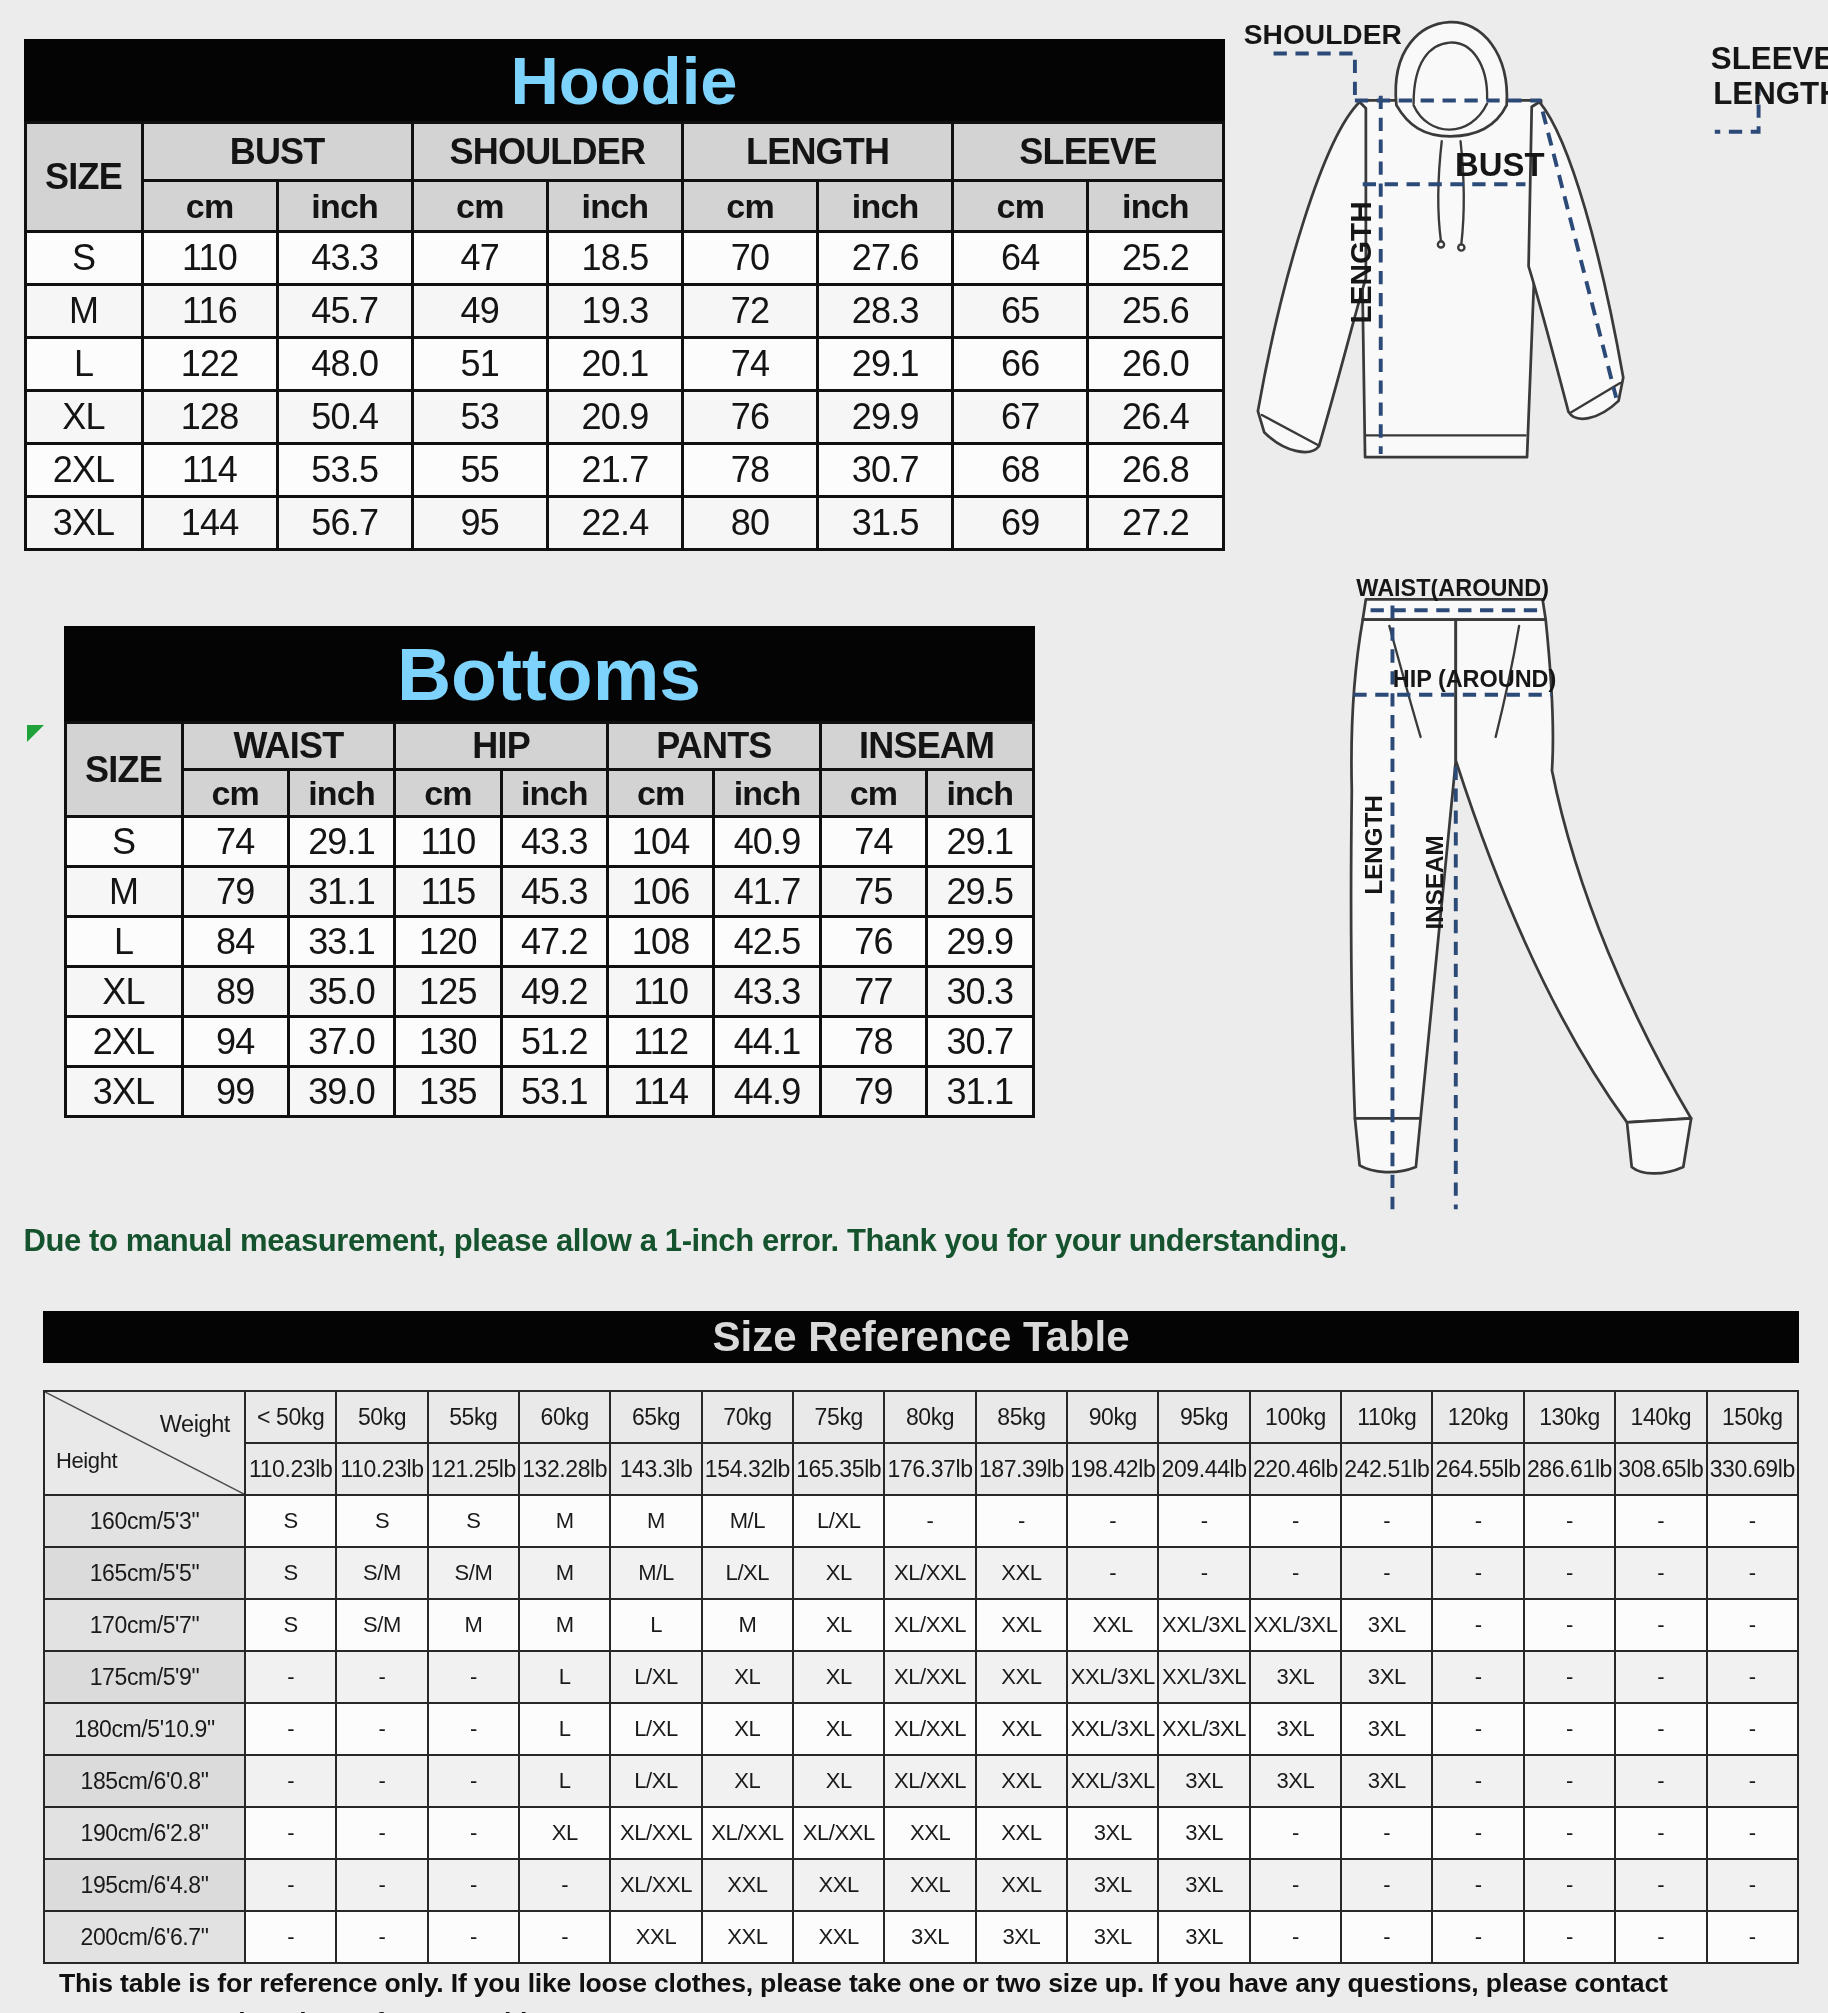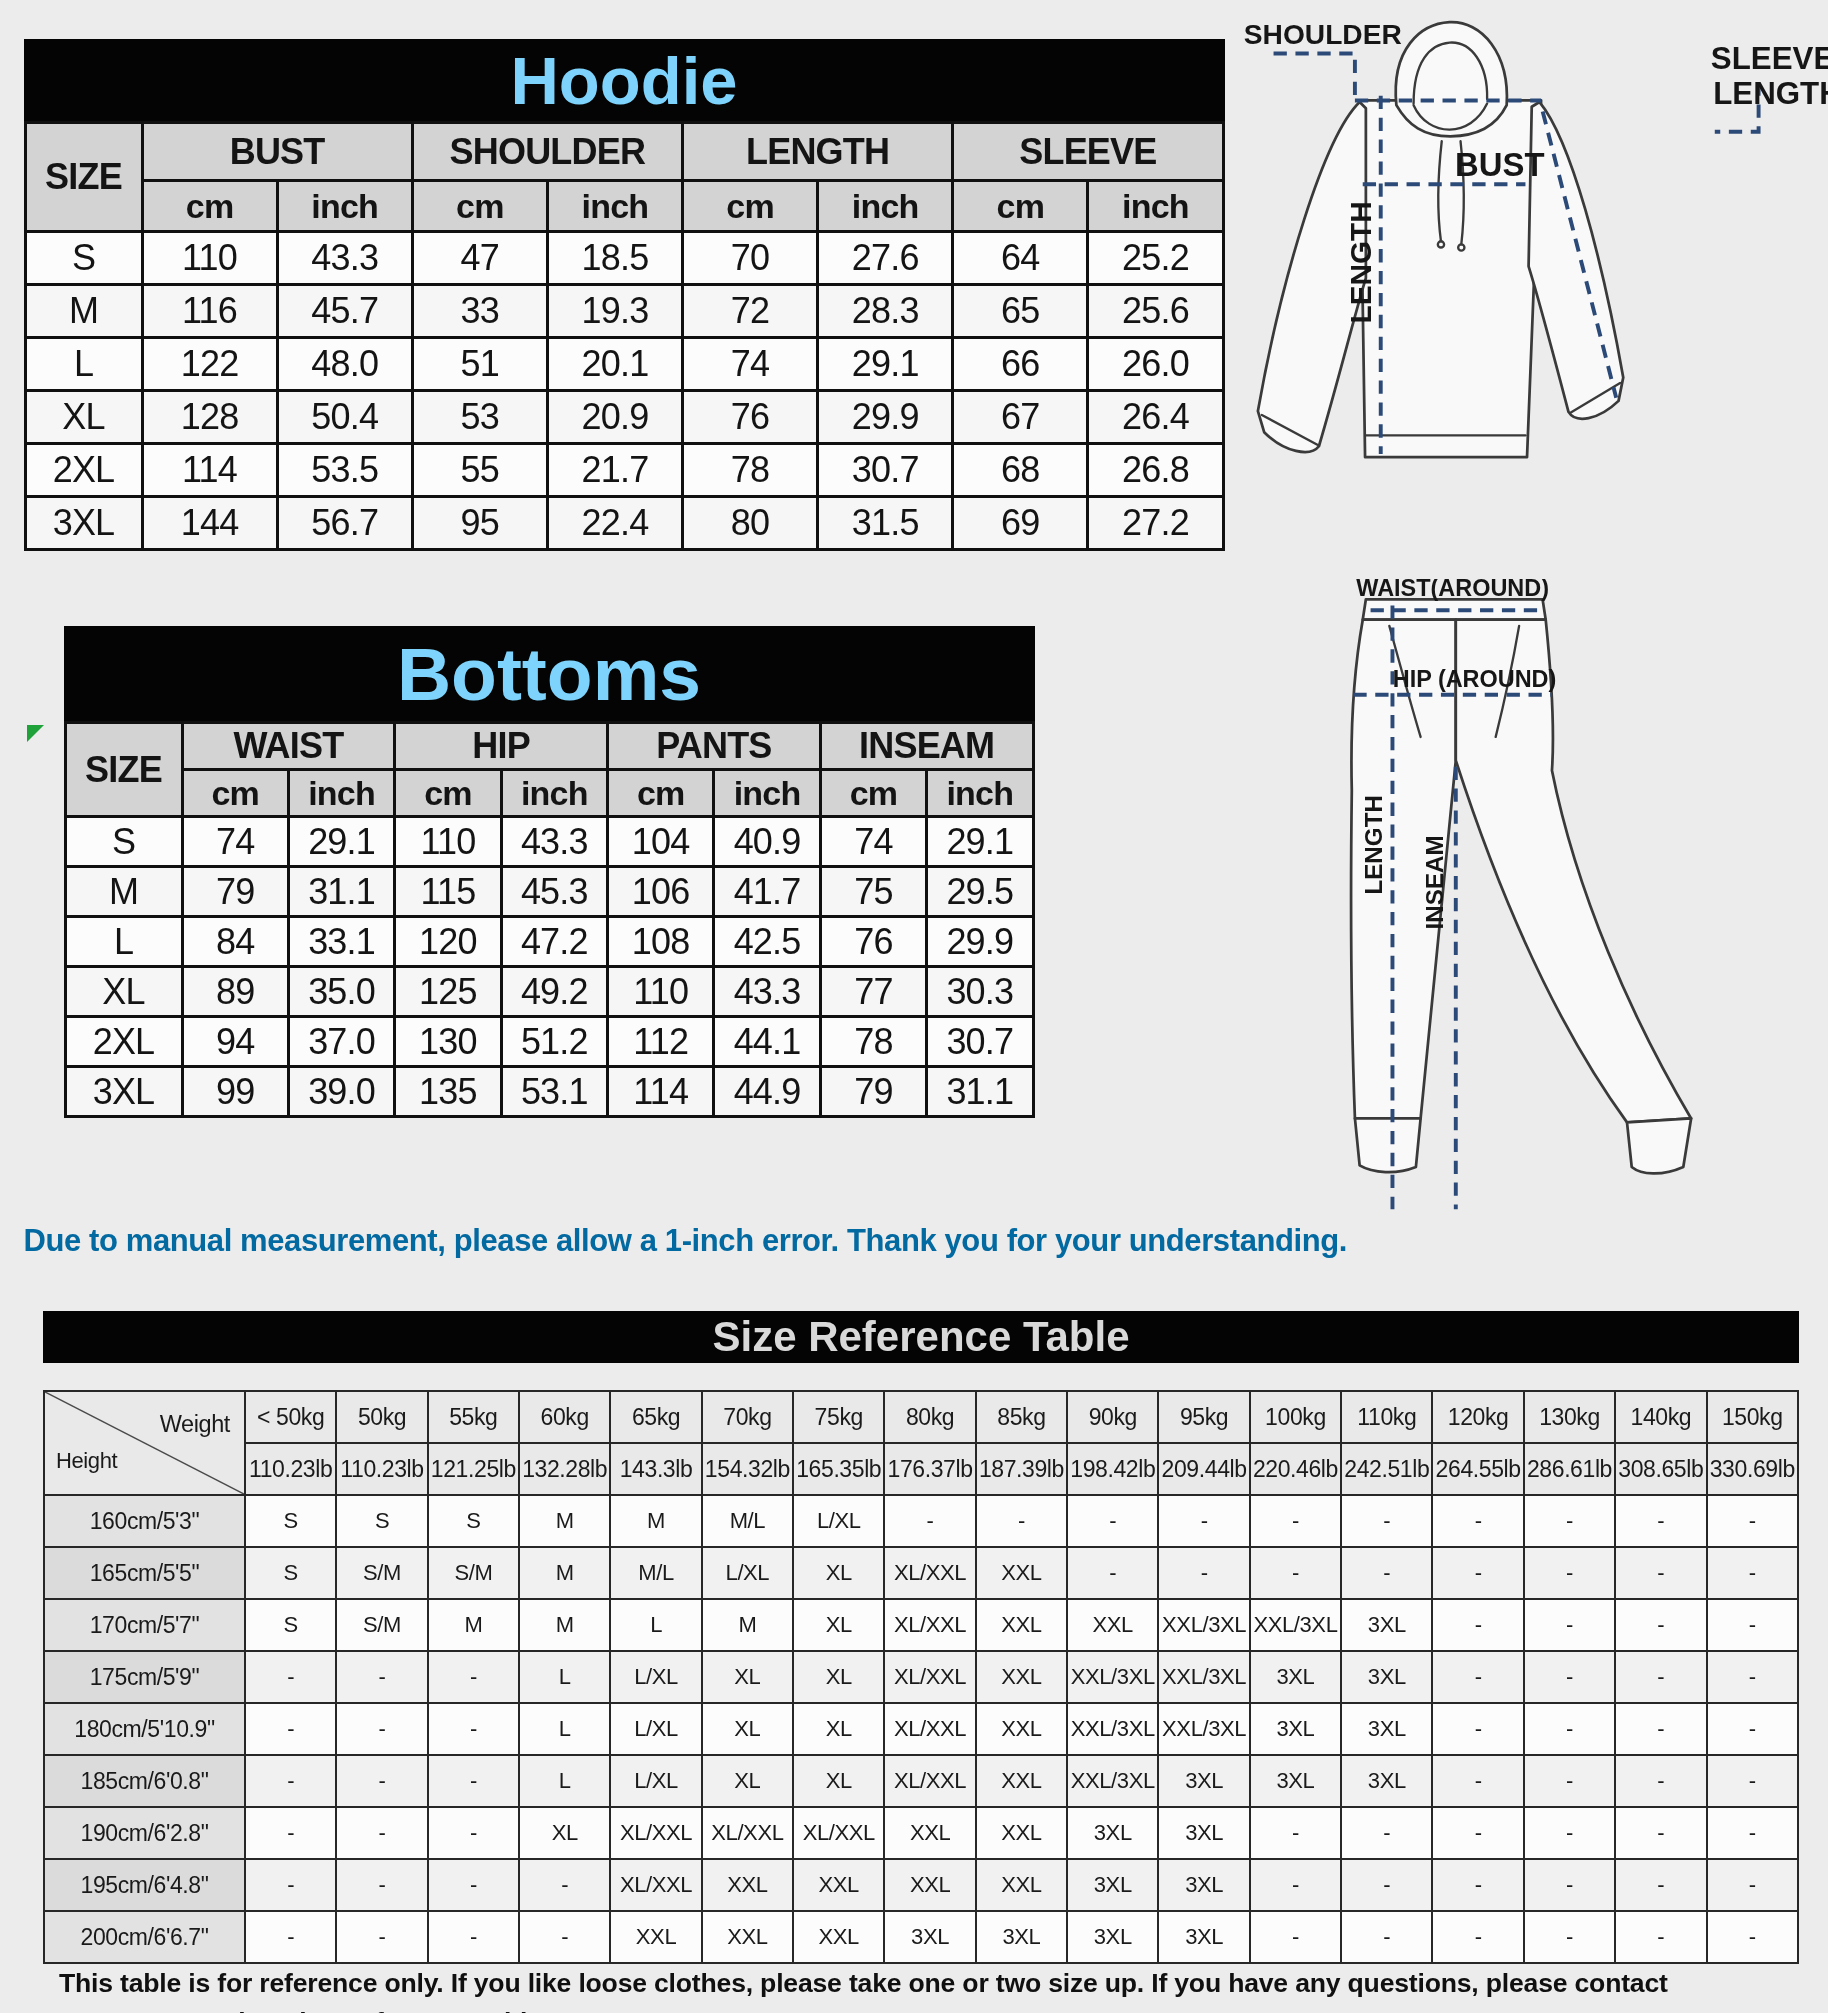--- a/index.html
+++ b/index.html
@@ -41,21 +41,21 @@
   .ref tbody th{background:#e2e2e2;font-weight:normal;font-size:23px;}
   .ref tbody td{font-size:22px;background:#fcfcfc;}
   .ref tbody tr:nth-child(even) td{background:#f1f1f1;}
   .ref tbody tr:nth-child(even) th{background:#dbdbdb;}
   th.corner{position:relative;width:199px;background:#ededed;}
   .corner svg{position:absolute;left:0;top:0;width:100%;height:100%;}
   .corner line{stroke:#4a4a4a;stroke-width:1.5;vector-effect:non-scaling-stroke;}
   .corner .cw{position:absolute;top:19px;right:14px;font-size:23.5px;}
   .corner .ch{position:absolute;bottom:20.3px;left:11px;font-size:22px;}
   
-  .note{position:absolute;left:23.5px;top:1192px;font-size:31px;font-weight:bold;color:#0369a1;letter-spacing:-0.4px;}
+  .note{position:absolute;left:23.5px;top:1192px;font-size:31px;font-weight:bold;color:#14532d;letter-spacing:-0.4px;}
   .footer{position:absolute;left:59px;top:1937px;width:1705px;font-size:26.6px;font-weight:bold;color:#101010;line-height:1.5;letter-spacing:-0.2px;}
   
   .garment{fill:#f9f9f9;stroke:#3a3a3a;stroke-width:3.5;stroke-linejoin:round;}
   .detail{fill:none;stroke:#3a3a3a;stroke-width:3;stroke-linecap:round;}
   .dash{fill:none;stroke:#2c4a78;stroke-width:5;stroke-dasharray:17 11;}
   .slabel{font-family:"Liberation Sans", sans-serif;font-weight:bold;fill:#161616;}
 </style>
 </head>
 <body>
 
@@ -96,21 +96,21 @@
           <td>18.5</td>
           <td>70</td>
           <td>27.6</td>
           <td>64</td>
           <td>25.2</td>
         </tr>
         <tr>
           <th>M</th>
           <td>116</td>
           <td>45.7</td>
-          <td>33</td>
+          <td>49</td>
           <td>19.3</td>
           <td>72</td>
           <td>28.3</td>
           <td>65</td>
           <td>25.6</td>
         </tr>
         <tr>
           <th>L</th>
           <td>122</td>
           <td>48.0</td>

